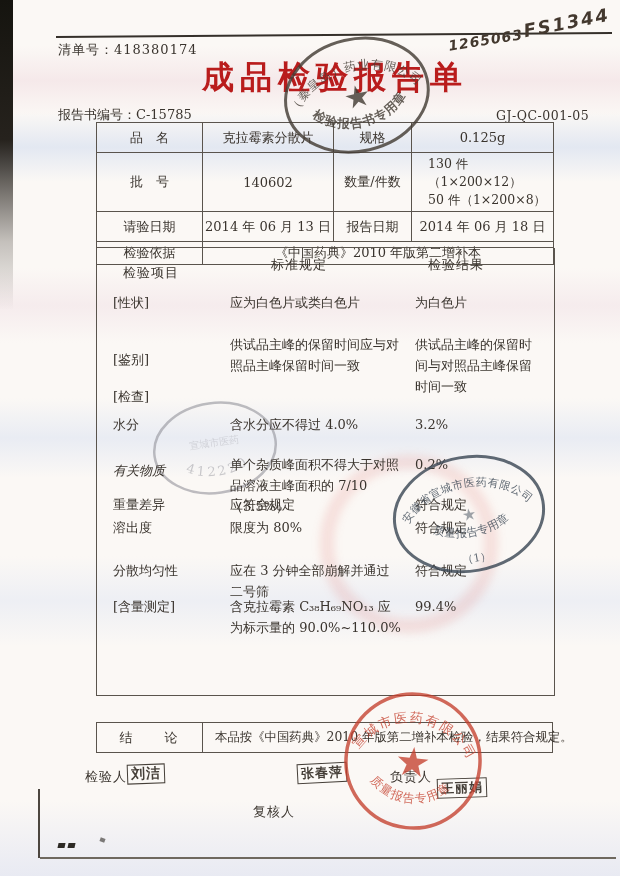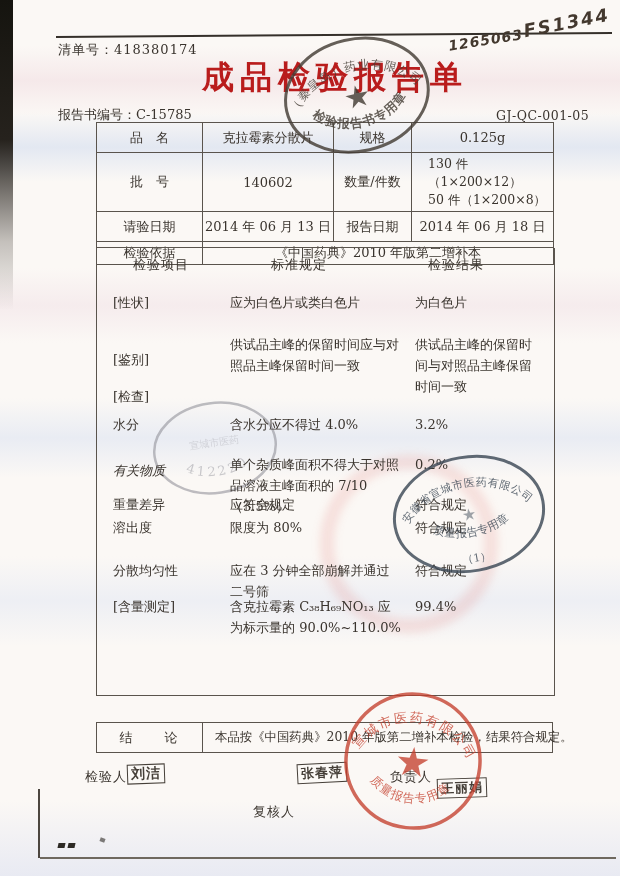--- a/index.html
+++ b/index.html
@@ -27,21 +27,21 @@
   table.info{position:absolute;left:96px;top:122px;width:457px;border-collapse:collapse;z-index:2;
              font-size:13px;table-layout:fixed;}
   table.info td{border:1px solid #5a544d;text-align:center;padding:2px;color:#3a342e;}
   .v2line{display:block;line-height:1.45;font-size:12.5px;text-align:left;padding-left:14px;}
   .double-line{position:absolute;left:96px;top:247px;width:457px;height:1px;background:#5a544d;z-index:2;}
   .items{position:absolute;left:96px;top:248px;width:457px;height:447px;z-index:2;
          border-left:1px solid #5a544d;border-right:1px solid #5a544d;border-bottom:1px solid #5a544d;
          font-size:13px;}
   .cols-header{position:absolute;top:8px;left:0;width:100%;}
   .cols-header span{position:absolute;letter-spacing:1px;}
-  .ch-item{left:36px;} .ch-std{left:174px;} .ch-res{left:331px;}
+  .ch-item{left:26px;margin-top:8px;} .ch-std{left:174px;} .ch-res{left:331px;}
   .item{position:absolute;left:0;width:100%;display:flex;line-height:1.62;}
   .i-name{width:133px;padding-left:16px;box-sizing:border-box;flex:none;}
   .i-std{width:172px;margin-right:13px;flex:none;}
   .i-res{width:128px;flex:none;}
   .r0{top:44px;} .r1{top:86px;} .r2{top:138px;} .r3{top:166px;} .r4{top:206px;}
   .r5{top:246px;} .r6{top:269px;} .r7{top:312px;} .r8{top:348px;}
   .r1 .i-name{padding-top:15px;} .r4 .i-name{padding-top:6px;font-style:italic;}
   table.conclusion{position:absolute;left:96px;top:722px;width:457px;border-collapse:collapse;z-index:2;
                    font-size:13px;table-layout:fixed;}
   table.conclusion td{border:1px solid #5a544d;padding:0;height:29px;}

